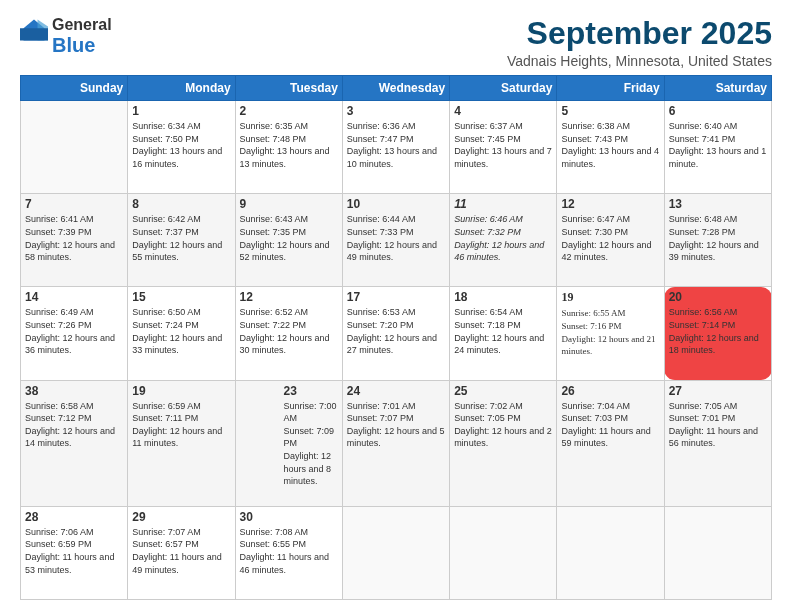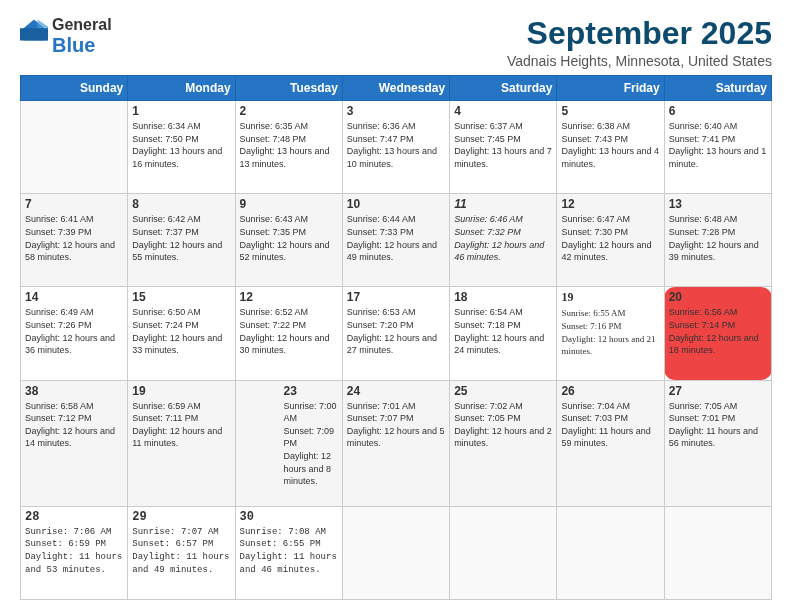--- a/index.html
+++ b/index.html
@@ -230,21 +230,21 @@
           </td>
           <td style="background: rgb(245, 245, 245);">
             <span class="day-num">26</span>
             <div class="day-info">Sunrise: 7:04 AM<br>Sunset: 7:03 PM<br>Daylight: 11 hours and 59 minutes.</div>
           </td>
           <td style="background: rgb(245, 245, 245);">
             <span class="day-num">27</span>
             <div class="day-info">Sunrise: 7:05 AM<br>Sunset: 7:01 PM<br>Daylight: 11 hours and 56 minutes.</div>
           </td>
         </tr>
-        <tr style="background: #e5e5e5; font-family: Liberation Mono, monospace;">
+        <tr style="background: #e5e5e5;">
           <td style="background: rgb(255, 255, 255);">
             <span class="day-num">28</span>
             <div class="day-info">Sunrise: 7:06 AM<br>Sunset: 6:59 PM<br>Daylight: 11 hours and 53 minutes.</div>
           </td>
           <td style="background: rgb(255, 255, 255);">
             <span class="day-num">29</span>
             <div class="day-info">Sunrise: 7:07 AM<br>Sunset: 6:57 PM<br>Daylight: 11 hours and 49 minutes.</div>
           </td>
           <td style="background: rgb(255, 255, 255);">
             <span class="day-num">30</span>

